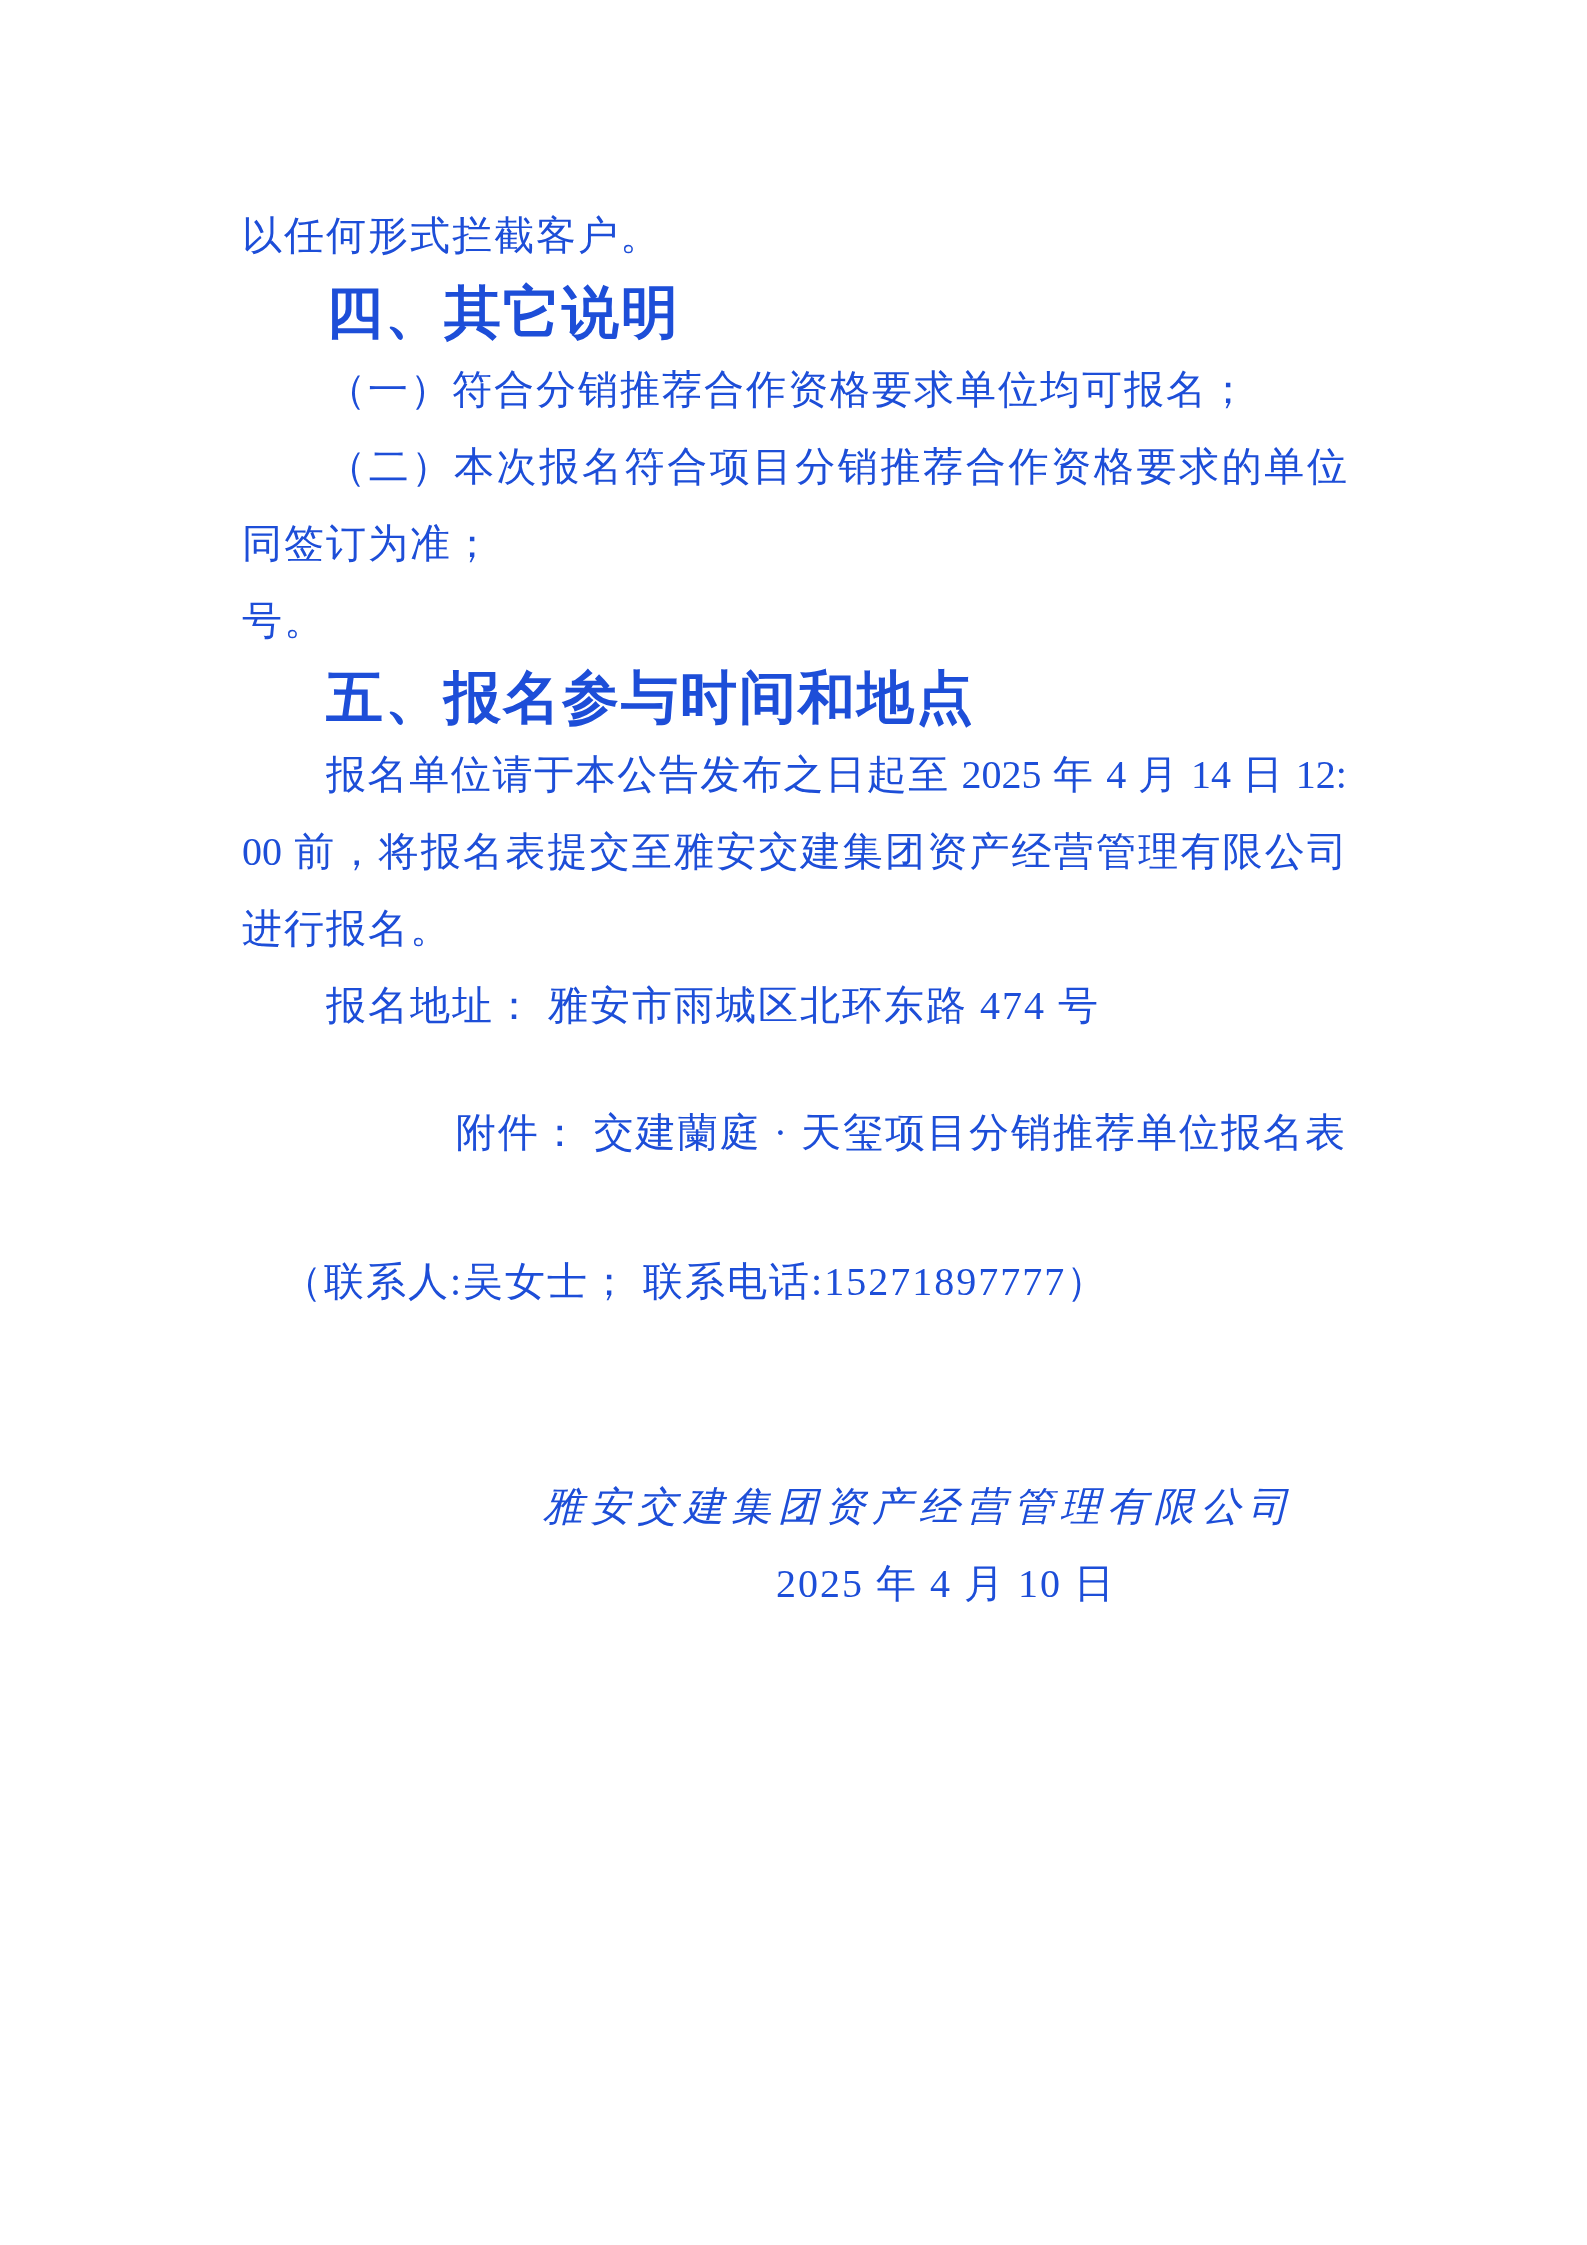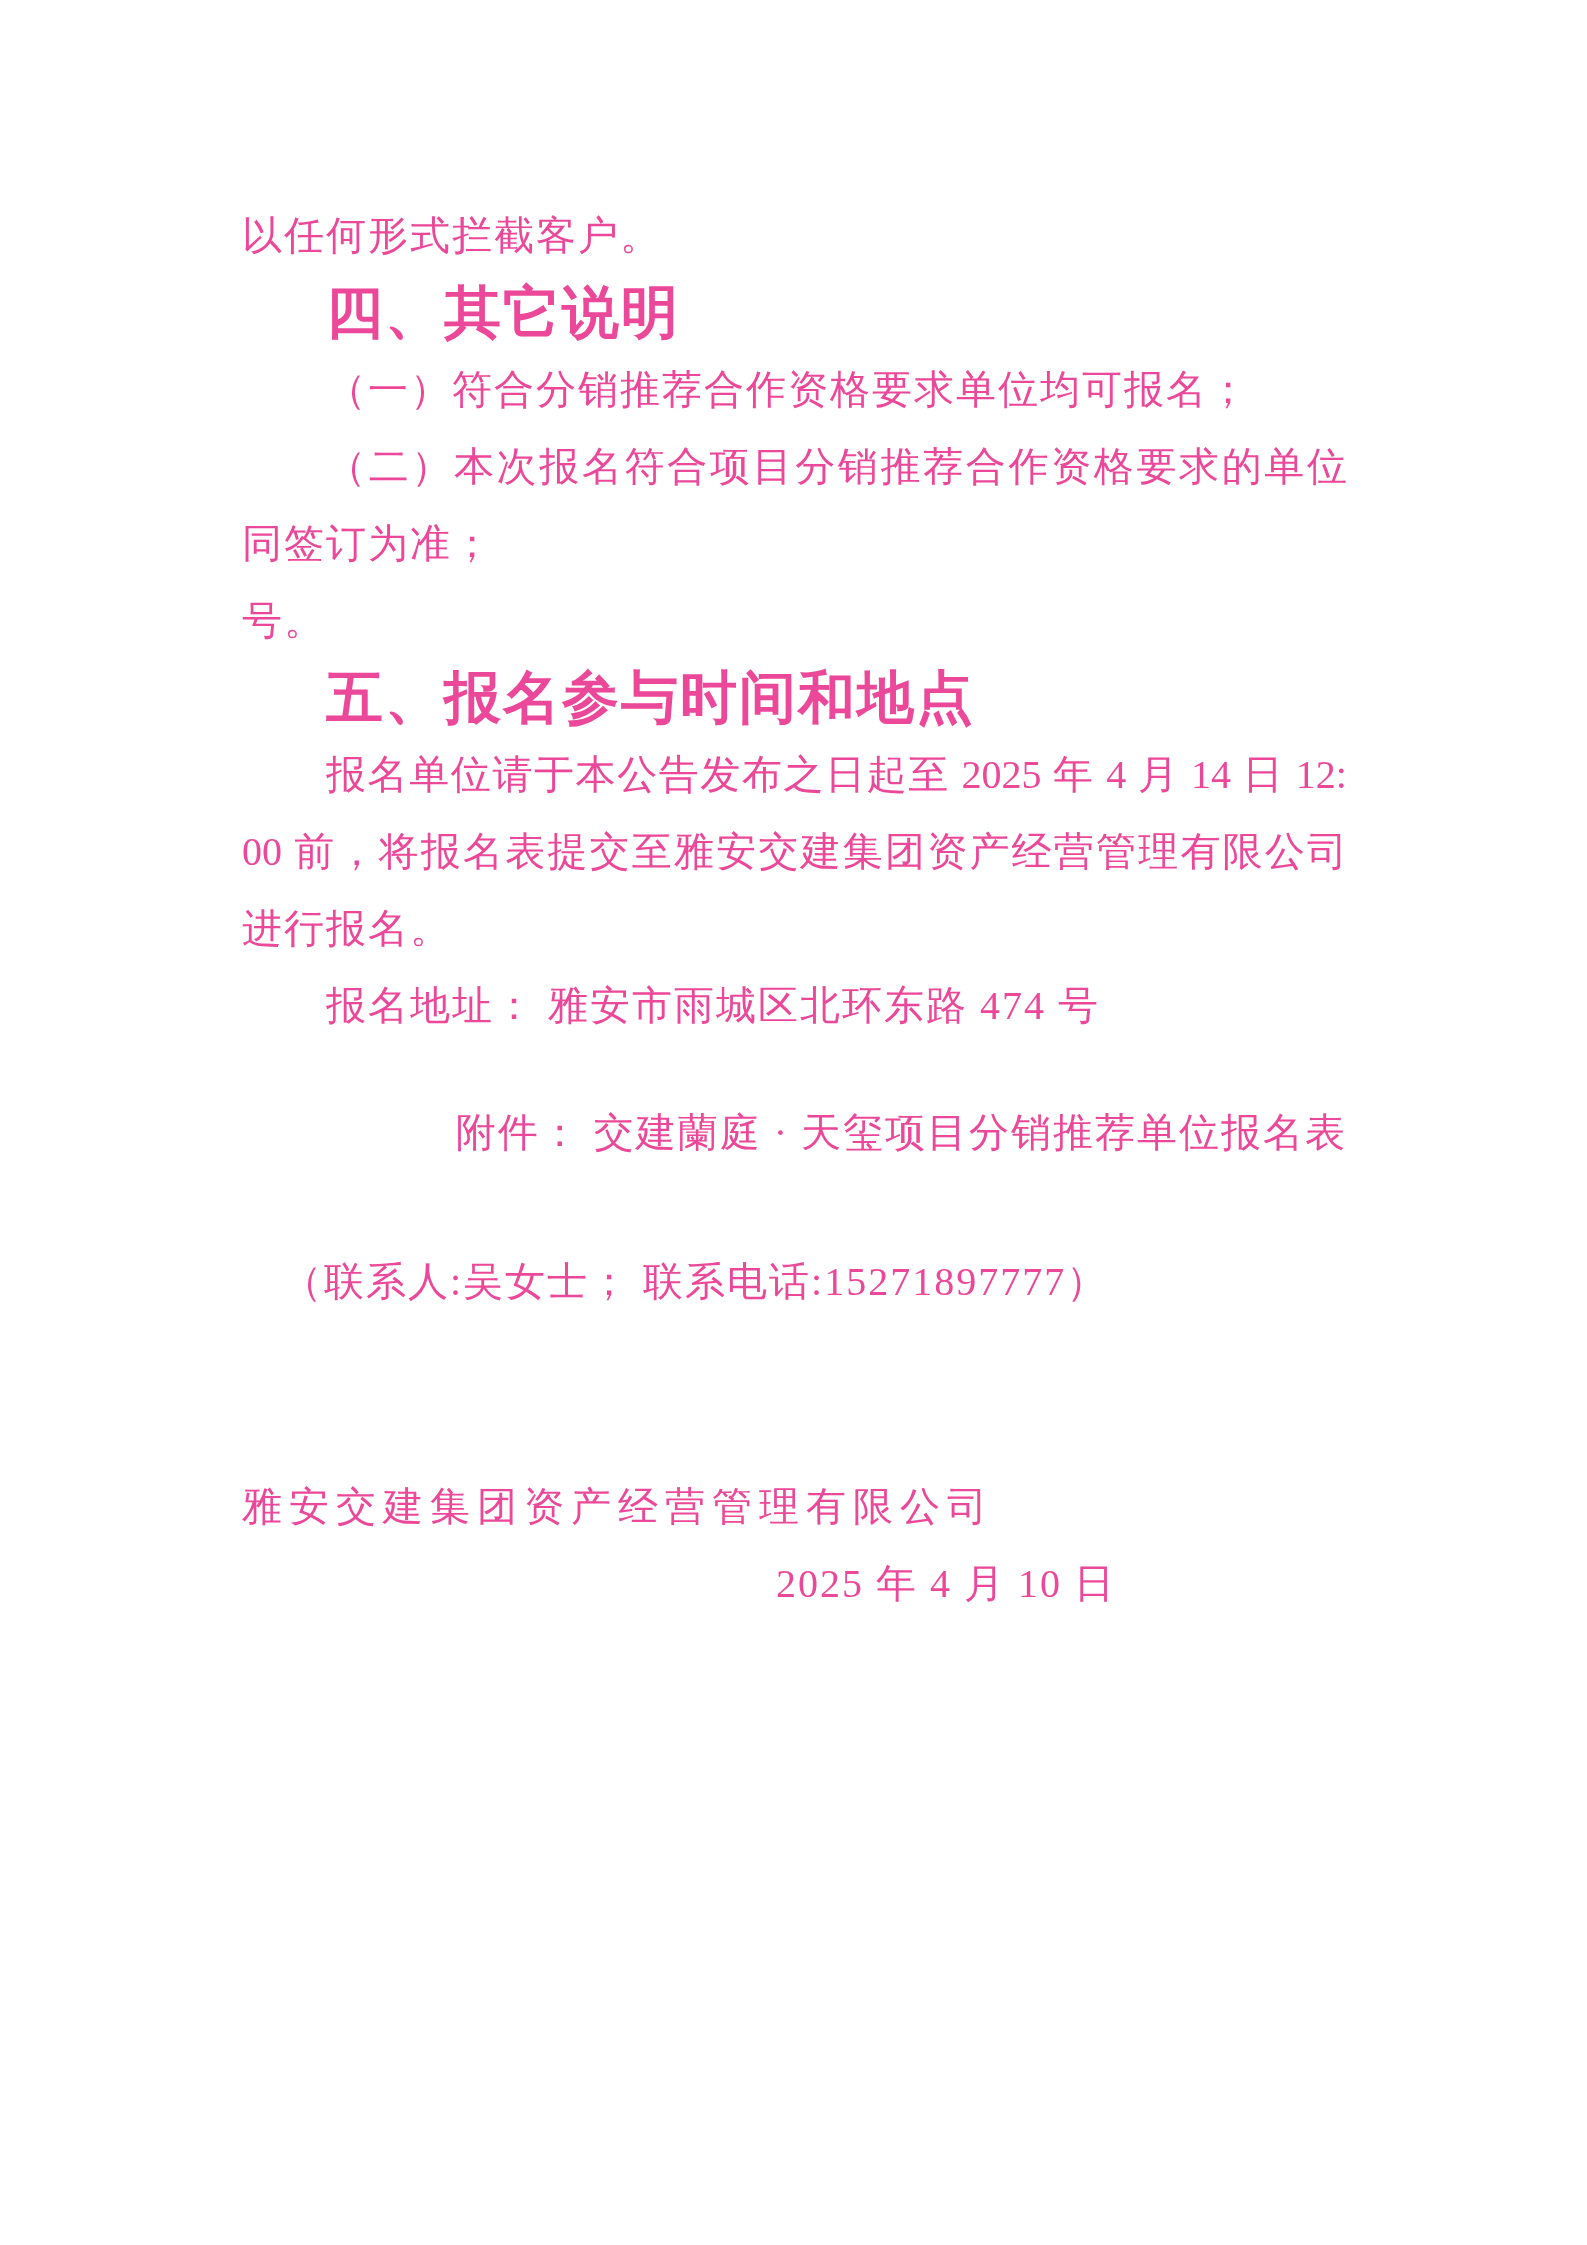--- a/index.html
+++ b/index.html
@@ -5,21 +5,21 @@
   html, body {
     margin: 0;
     padding: 0;
     background: #ffffff;
   }
   .page {
     position: relative;
     width: 1487px;
     height: 2245px;
     background: #ffffff;
-    color: #ec4899;
+    color: #1d4ed8;
     font-family: "Liberation Serif", "DejaVu Serif", serif;
     overflow: hidden;
   }
   .text-area {
     position: absolute;
     left: 242px;
     top: 197px;
     width: 1105px;
   }
   .line {
@@ -43,22 +43,24 @@
   .heading {
     font-family: "Liberation Sans", "DejaVu Sans", sans-serif;
     font-weight: 700;
     font-size: 57px;
     letter-spacing: 2px;
   }
   .m-attach   { margin-top: 50px; text-align: right; }
   .m-contact  { margin-top: 72px; }
   .m-company  { margin-top: 148px; }
   .company {
+    text-align: right;
     padding-right: 52px;
     letter-spacing: 7px;
+    font-style: italic;
   }
   .date {
     text-align: right;
     padding-right: 231px;
     letter-spacing: 2px;
   }
 </style>
 </head>
 <body>
 

